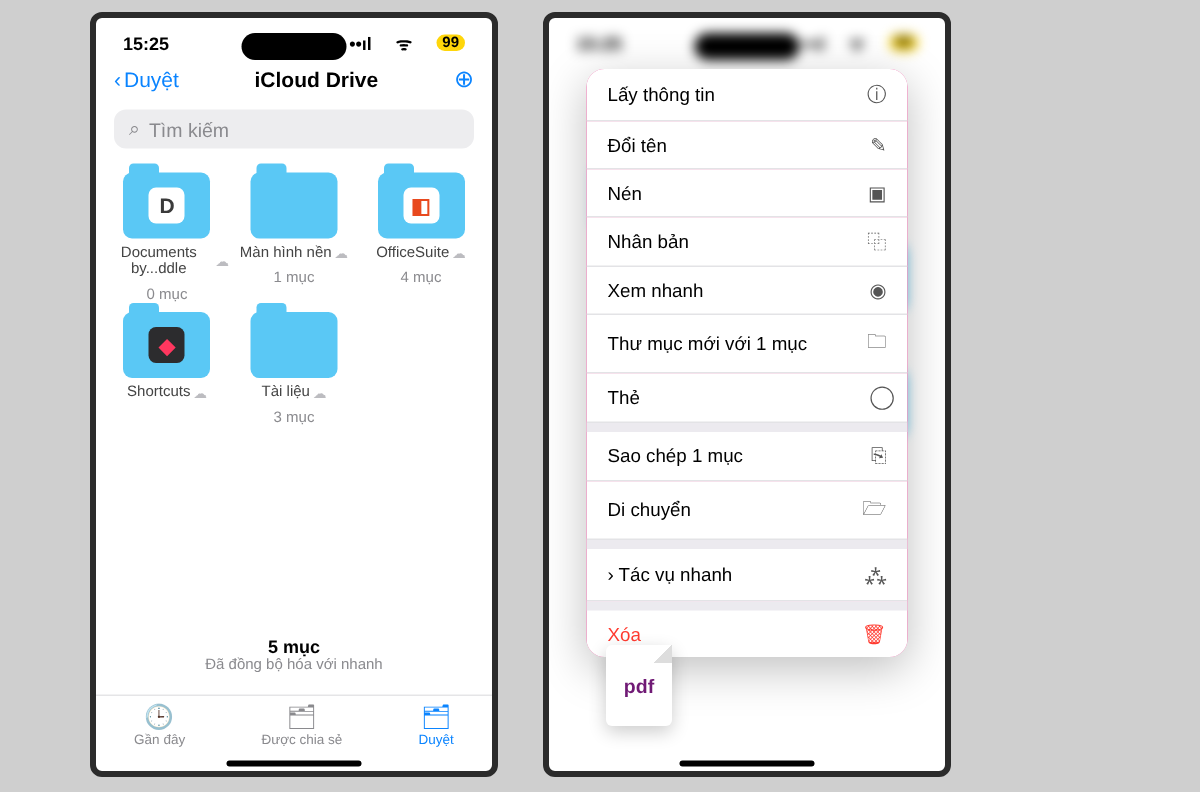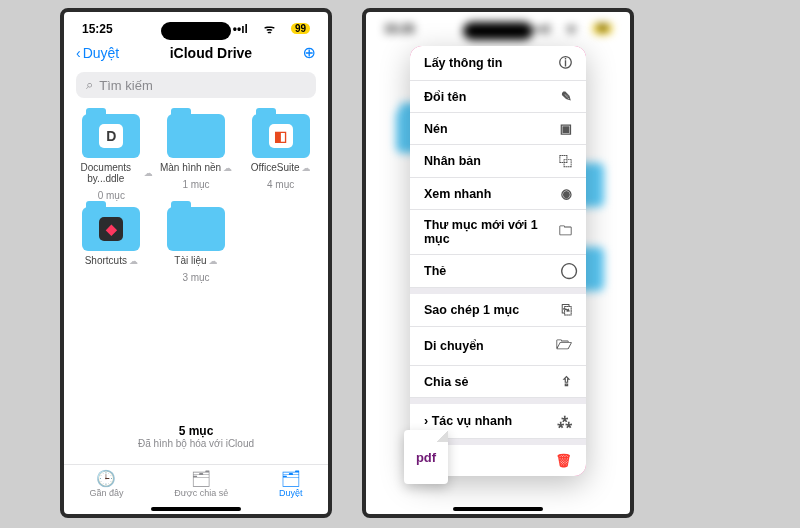--- a/index.html
+++ b/index.html
@@ -27,21 +27,21 @@
   .footer { position:absolute; bottom:65px; left:0; right:0; text-align:center; font-size:11px; }
   .footer .n { font-weight:600; font-size:12px; }
   .footer .s { color:#8a8a8e; font-size:10px; }
   .tabbar { position:absolute; bottom:6px; left:0; right:0; display:flex; justify-content:space-around; border-top:1px solid #e5e5e7; padding:4px 0 10px; }
   .tab { text-align:center; font-size:9px; color:#8a8a8e; }
   .tab.active { color:#0a84ff; }
   .tab .ico { font-size:16px; }
   .homebar { position:absolute; bottom:3px; left:50%; transform:translateX(-50%); width:90px; height:4px; background:#000; border-radius:3px; }
 
   .screen { position:absolute; inset:0; }
-  .menu { position:absolute; top:34px; left:50%; transform:translateX(-50%); width:176px; background:#ec4899; border-radius:12px; overflow:hidden; box-shadow:0 8px 30px rgba(0,0,0,.25); z-index:10;font-weight:bold; }
+  .menu { position:absolute; top:34px; left:50%; transform:translateX(-50%); width:214px; background:#ec4899; border-radius:12px; overflow:hidden; box-shadow:0 8px 30px rgba(0,0,0,.25); z-index:10; }
   .mi { display:flex; justify-content:space-between; align-items:center; padding:8px 14px; font-size:12.5px; border-bottom:1px solid #e3e3e6; background:#fff; }
   .mi.sep { border-top:6px solid #eceaef; }
   .mi:last-child { border-bottom:none; }
   .mi .mico { color:#555; font-size:13px; }
   .mi.danger { color:#ff3b30; }
   .mi.danger .mico { color:#ff3b30; }
   .pdf { position:absolute; bottom:30px; left:38px; width:44px; height:54px; background:#fff; border-radius:4px; box-shadow:0 4px 12px rgba(0,0,0,.2); display:flex; align-items:center; justify-content:center; color:#701a75; font-size:13px; font-weight:600; z-index:10; }
   .pdf::before { content:""; position:absolute; top:0; right:0; width:12px; height:12px; background:linear-gradient(135deg,#fff 50%,#ddd 50%); }
 </style>
 </head>
@@ -114,21 +114,21 @@
           <div class="folder"></div>
   <div class="fname">
             <span>Tài liệu</span>
             <span class="cloud">☁︎</span>
           </div>
   <div class="count">3 mục</div>
         </div>
       </div>
     <div class="footer">
       <div class="n">5 mục</div>
-      <div class="s">Đã hình bộ hóa với iCloud</div>
+      <div class="s">Đã đồng bộ hóa với nhanh</div>
     </div>
     <div class="tabbar" id="tabbar">
         <div class="tab">
           <div class="ico">🕒</div>
           <div>Gần đây</div>
         </div>
         <div class="tab">
           <div class="ico">🗂</div>
           <div>Được chia sẻ</div>
         </div>
@@ -187,24 +187,20 @@
           <span class="mico">⃝</span>
         </div>
         <div class="mi sep">
           <span>Sao chép 1 mục</span>
           <span class="mico">⎘</span>
         </div>
         <div class="mi">
           <span>Di chuyển</span>
           <span class="mico">🗁</span>
         </div>
-        <div class="mi">
-          <span>Chia sẻ</span>
-          <span class="mico">⇪</span>
-        </div>
         <div class="mi sep">
           <span>› Tác vụ nhanh</span>
           <span class="mico">⁂</span>
         </div>
         <div class="mi sep danger">
           <span>Xóa</span>
           <span class="mico">🗑</span>
         </div>
       </div>
     <div class="pdf">

